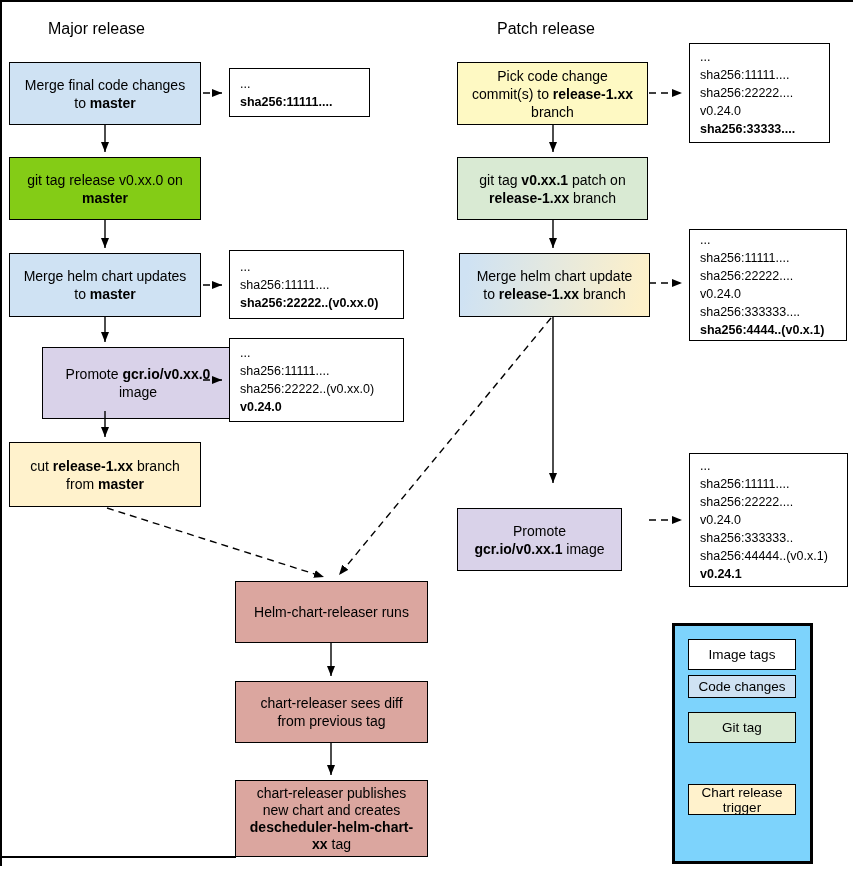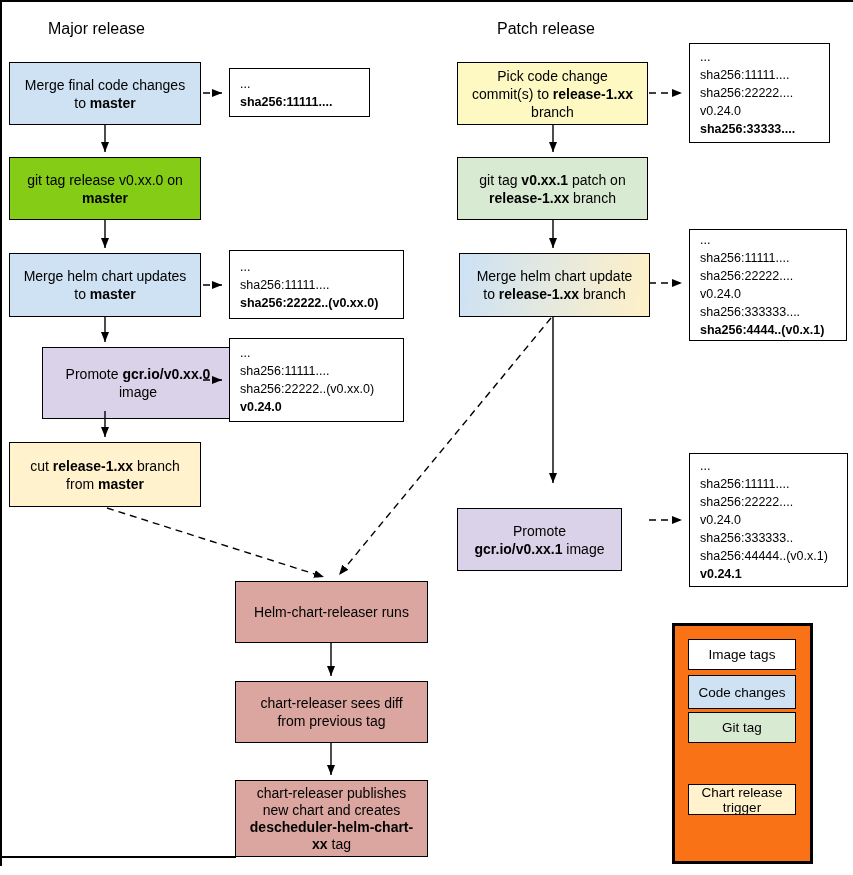--- a/index.html
+++ b/index.html
@@ -15,21 +15,21 @@
     text-align:center;font-size:14px;line-height:18px;padding:4px 12px;z-index:2;
   }
   .node .b{font-weight:bold;}
   .sha{
     position:absolute;box-sizing:border-box;border:1.5px solid #000;background:#fff;
     display:flex;flex-direction:column;justify-content:center;
     font-size:12.5px;line-height:18px;padding:2px 2px 2px 10px;z-index:2;text-align:left;
   }
   .sha .b{font-weight:bold;}
   .legend{
-    position:absolute;box-sizing:border-box;border:3px solid #000;background:#f97316;z-index:2;
+    position:absolute;box-sizing:border-box;border:3px solid #000;background:#7dd3fc;z-index:2;
   }
   .legend-item{
     position:absolute;box-sizing:border-box;border:1.5px solid #000;
     display:flex;align-items:center;justify-content:center;text-align:center;
     font-size:13.5px;line-height:15px;padding:0 4px;
   }
   .wrapb{overflow-wrap:anywhere;}
   .tight{line-height:17px;padding:3px 10px;}
 </style>
 </head>
@@ -116,21 +116,21 @@
     <div>v0.24.0</div>
     <div>sha256:333333..</div>
     <div>sha256:44444..(v0.x.1)</div>
     <div class="b">v0.24.1</div>
   </div>
 
   <div class="legend" style="left:672px;top:623px;width:141px;height:241px;">
     <div class="legend-item" style="left: 13px; top: 13px; width: 108px; height: 31px; background-color: rgb(255, 255, 255);">
         <span>Image tags</span>
       </div>
-    <div class="legend-item" style="left: 13px; top: 49px; width: 108px; height: 34px; background-color: rgb(207, 226, 243);">
+    <div class="legend-item" style="left: 13px; top: 49px; width: 108px; height: 23px; background-color: rgb(207, 226, 243);">
         <span>Code changes</span>
       </div>
     <div class="legend-item" style="left: 13px; top: 86px; width: 108px; height: 31px; background-color: rgb(217, 234, 211);">
         <span>Git tag</span>
       </div>
     <div class="legend-item" style="left: 13px; top: 158px; width: 108px; height: 31px; background-color: rgb(255, 242, 204);">
         <span>Chart release trigger</span>
       </div>
   </div>
 

